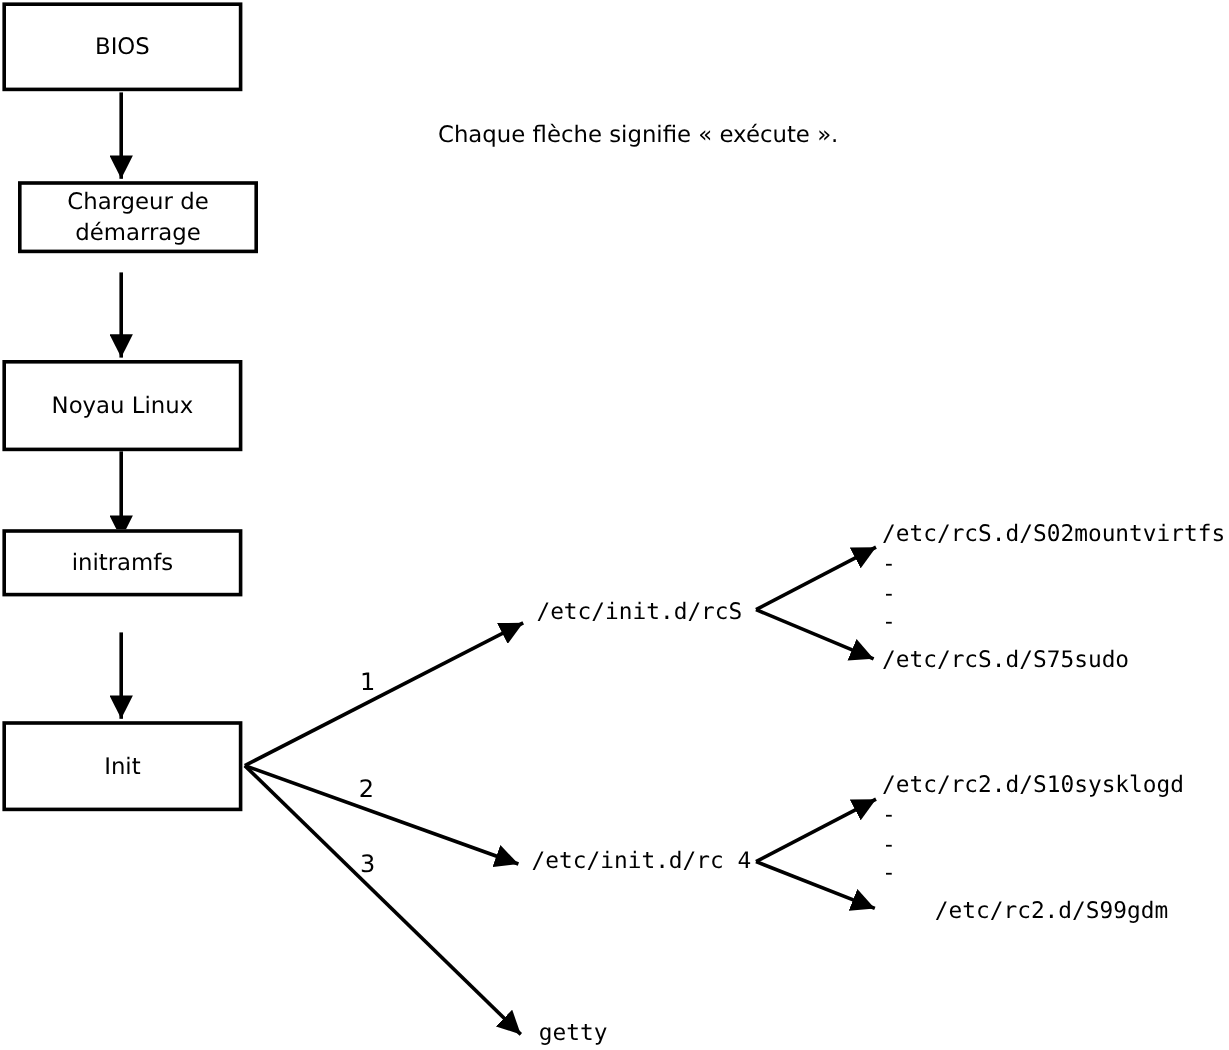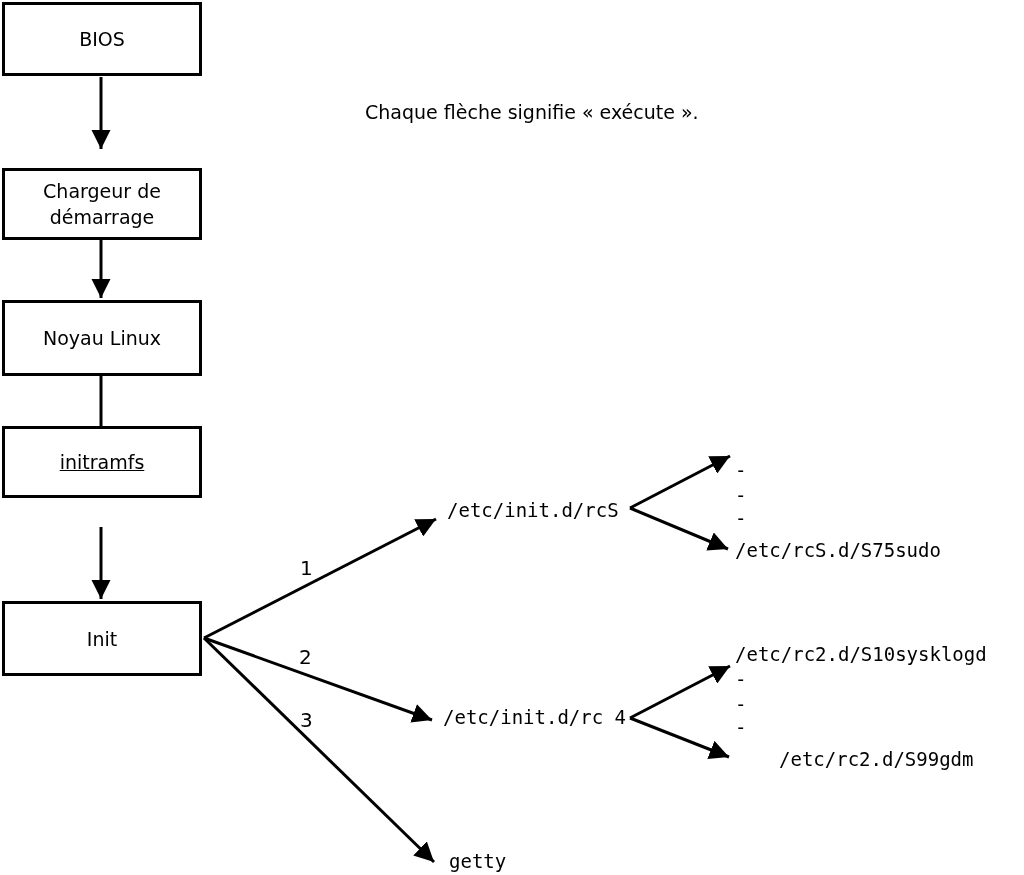--- a/index.html
+++ b/index.html
@@ -78,44 +78,45 @@
       <line x1="630" y1="718" x2="729" y2="757"></line>
     </g>
   </svg>
 
   <div class="txt" style="left:365px; top:101px;">Chaque flèche signifie « exécute ».</div>
 
   <div class="box" style="top:2px; height:74px;text-align:right;">
     <span class="label-inner">BIOS</span>
   </div>
 
-  <div class="box" style="top:168px; height:72px;">
+  <div class="box" style="top:151px; height:60px;margin-left:13px;">
     <span class="label-inner">Chargeur de démarrage</span>
   </div>
 
   <div class="box" style="top:300px; height:76px;">
     <span class="label-inner">Noyau Linux</span>
   </div>
 
-  <div class="box" style="top:426px; height:72px;text-decoration:underline;">
+  <div class="box" style="top:441px; height:56px;">
     <span class="label-inner">initramfs</span>
   </div>
 
   <div class="box" style="top:601px; height:75px;">
     <span class="label-inner">Init</span>
   </div>
 
   <div class="txt num" style="left:300px; top:557px;">1</div>
   <div class="txt num" style="left:299px; top:646px;">2</div>
   <div class="txt num" style="left:300px; top:709px;">3</div>
 
   <div class="txt mono" style="left:447px; top:499px;">/etc/init.d/rcS</div>
   <div class="txt mono" style="left:443px; top:706px;">/etc/init.d/rc 4</div>
   <div class="txt mono" style="left:449px; top:850px;">getty</div>
 
+  <div class="txt mono" style="left:735px; top:434px;">/etc/rcS.d/S02mountvirtfs</div>
   <div class="txt mono" style="left:735px; top:459px;">-</div>
   <div class="txt mono" style="left:735px; top:484px;">-</div>
   <div class="txt mono" style="left:735px; top:507px;">-</div>
   <div class="txt mono" style="left:735px; top:539px;">/etc/rcS.d/S75sudo</div>
 
   <div class="txt mono" style="left:735px; top:643px;">/etc/rc2.d/S10sysklogd</div>
   <div class="txt mono" style="left:735px; top:668px;">-</div>
   <div class="txt mono" style="left:735px; top:693px;">-</div>
   <div class="txt mono" style="left:735px; top:716px;">-</div>
   <div class="txt mono" style="left:735px; top:748px;margin-left:44px;">/etc/rc2.d/S99gdm</div>

